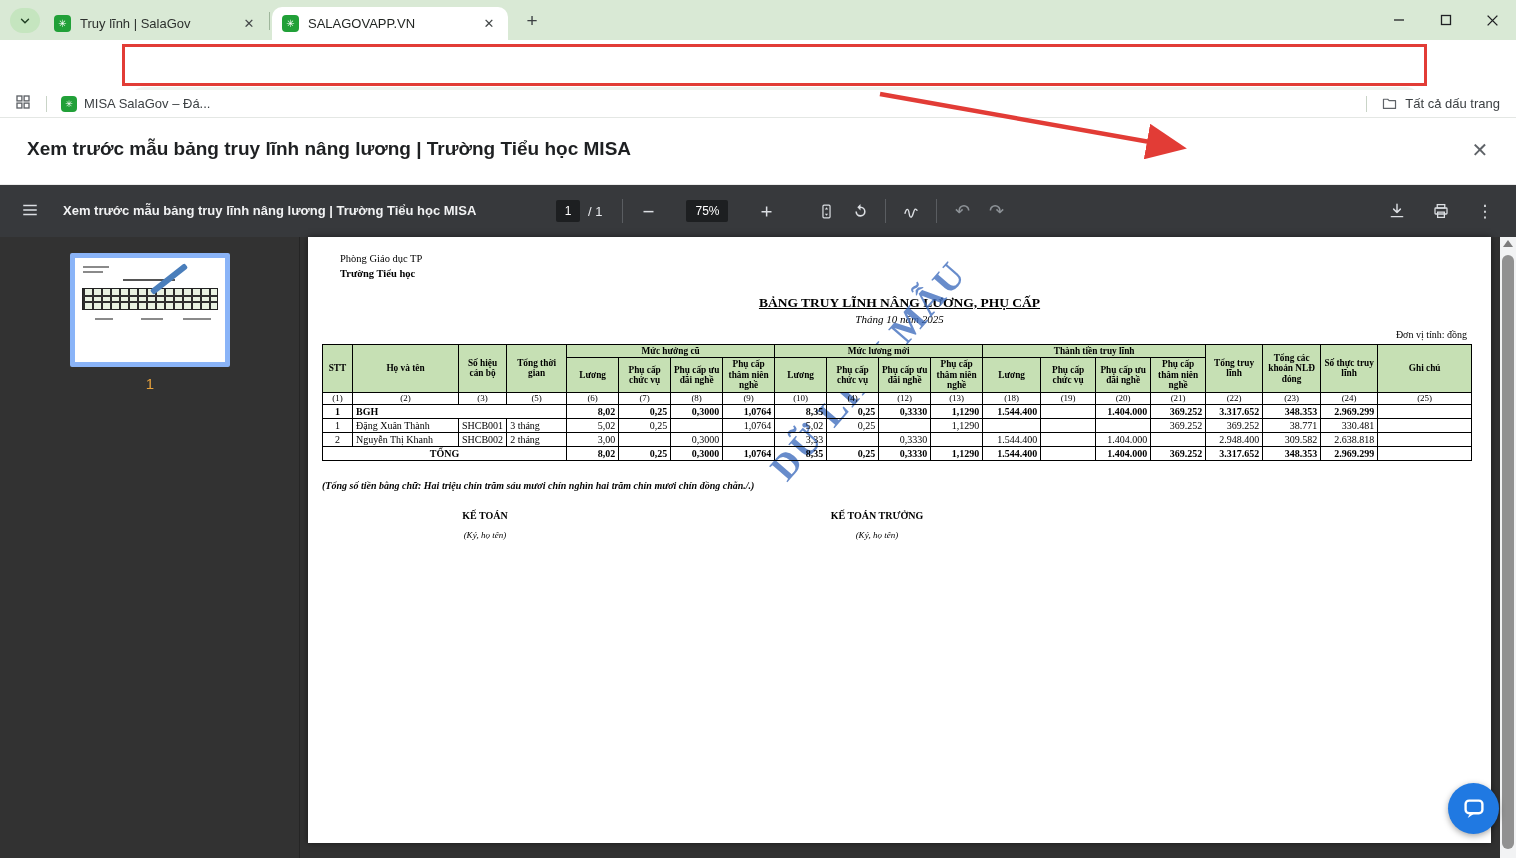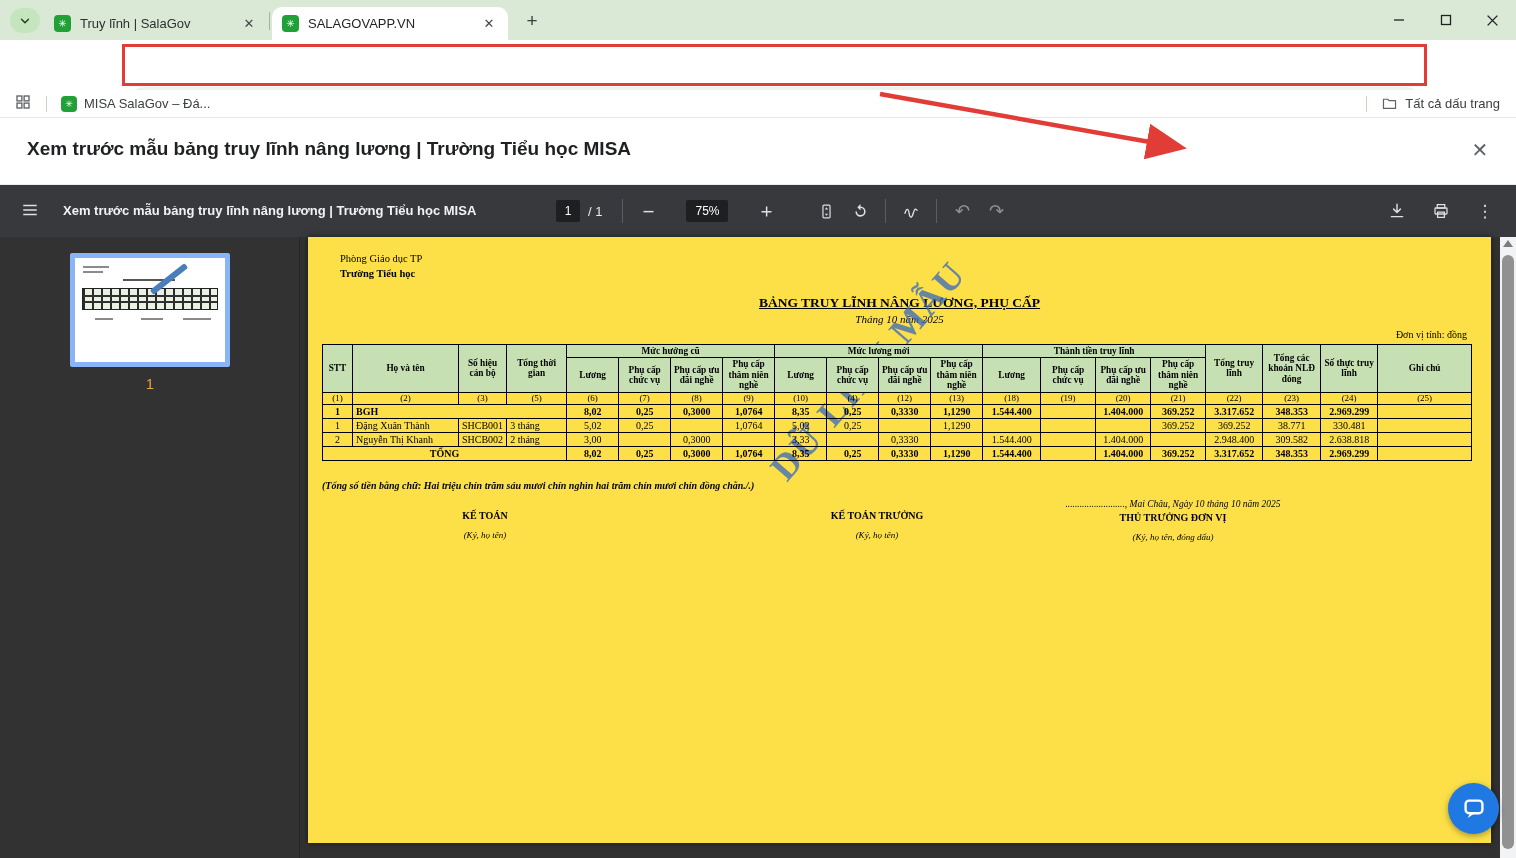--- a/index.html
+++ b/index.html
@@ -72,37 +72,37 @@
   .thumb { position:absolute; left:70px; top:16px; width:160px; height:114px; background:#fff; border:5px solid #8ab4f8;
     border-radius:2px; cursor:pointer; overflow:hidden; }
   .mini-line { position:absolute; background:#8a8a8a; height:2px; }
   .mini-table { position:absolute; left:7px; top:30px; right:7px; height:22px;
     background:repeating-linear-gradient(90deg,#2a2a2a 0 2px,#e9f2e2 2px 9px); border:1px solid #222; }
   .mini-table::before { content:""; position:absolute; left:0; top:6px; right:0; height:2px; background:#303030; }
   .mini-table::after { content:""; position:absolute; left:0; top:12px; right:0; height:2px; background:#303030; }
   .mini-wm { position:absolute; left:72px; top:18px; width:44px; height:6px; background:#4a7ebb; transform:rotate(-38deg); border-radius:2px; }
   .thumb-label { position:absolute; left:70px; top:138px; width:160px; text-align:center; color:#e5a13c; font-size:15px; }
 
-  .doc-page { position:absolute; left:308px; top:0; width:1183px; height:606px; background:#fde047;
+  .doc-page { position:absolute; left:308px; top:0; width:1183px; height:606px; background:#ffffff;
     font-family:"Liberation Serif", serif; color:#000; box-shadow:0 0 6px rgba(0,0,0,.5); }
 
   .org1 { position:absolute; left:32px; top:16px; font-size:10.5px; }
   .org2 { position:absolute; left:32px; top:31px; font-size:10.5px; font-weight:bold; }
   .doc-title { position:absolute; left:0; top:58px; width:100%; text-align:center; font-size:13.5px; font-weight:bold;text-decoration:underline; }
   .doc-sub { position:absolute; left:0; top:76px; width:100%; text-align:center; font-size:11px; font-style:italic; }
   .doc-unit { position:absolute; right:24px; top:92px; font-size:10px; }
   .watermark { position:absolute; left:400px; top:112px; width:320px; text-align:center; transform:rotate(-49deg);
     font-size:37px; font-weight:bold; color:rgba(62,108,188,0.78); letter-spacing:2px; pointer-events:none; }
 
   #report-table { position:absolute; left:14px; top:107px; border-collapse:collapse; table-layout:fixed; }
   #report-table th, #report-table td { border:1px solid #000; overflow:hidden; }
   #report-table th { background:#c6e0b4; font-size:9.3px; font-weight:bold; text-align:center; padding:1px 2px; line-height:1.12; }
   #report-table tr.nums td { font-size:9px; text-align:center; padding:0; height:12px; }
   #report-table tbody td { font-size:10px; padding:0 3px; height:14px; white-space:nowrap; }
-  #report-table .l { text-align:left; } #report-table .r { text-align:center; } #report-table .c { text-align:center; }
+  #report-table .l { text-align:left; } #report-table .r { text-align:right; } #report-table .c { text-align:center; }
   #report-table tr.bold td { font-weight:bold; }
 
   .amount-words { position:absolute; left:14px; top:233px; font-size:10px; font-weight:bold; font-style:italic;margin-top:10px; }
   .sign { position:absolute; text-align:center; }
   .sign .s-title { font-size:10px; font-weight:bold; }
   .sign .s-sub { font-size:9px; font-style:italic; margin-top:9px; }
   .sign .s-date { font-size:9.5px; font-style:italic; margin-bottom:3px; }
 
   
   .vscroll { position:absolute; left:1500px; top:0; width:16px; height:621px; background:#f2f3f4; }
@@ -484,25 +484,20 @@
     <div class="amount-words">(Tổng số tiền bằng chữ: Hai triệu chín trăm sáu mươi chín nghìn hai trăm chín mươi chín đồng chẵn./.)</div>
 
     <div class="sign" style="left:57px;top:273px;width:240px">
       <div class="s-title">KẾ TOÁN</div>
       <div class="s-sub">(Ký, họ tên)</div>
     </div>
     <div class="sign" style="left:439px;top:273px;width:260px">
       <div class="s-title">KẾ TOÁN TRƯỞNG</div>
       <div class="s-sub">(Ký, họ tên)</div>
     </div>
-    <div class="sign" style="left:700px;top:262px;width:330px">
-      <div class="s-date">........................., Mai Châu, Ngày 10 tháng 10 năm 2025</div>
-      <div class="s-title">THỦ TRƯỞNG ĐƠN VỊ</div>
-      <div class="s-sub">(Ký, họ tên, đóng dấu)</div>
-    </div>
   </div>
 
   <div class="vscroll">
     <div class="arrow"></div>
     <div class="thumb-bar"></div>
   </div>
 </div>
 
 <div class="chat-fab">
   <svg width="28" height="28" viewBox="0 0 40 40">

